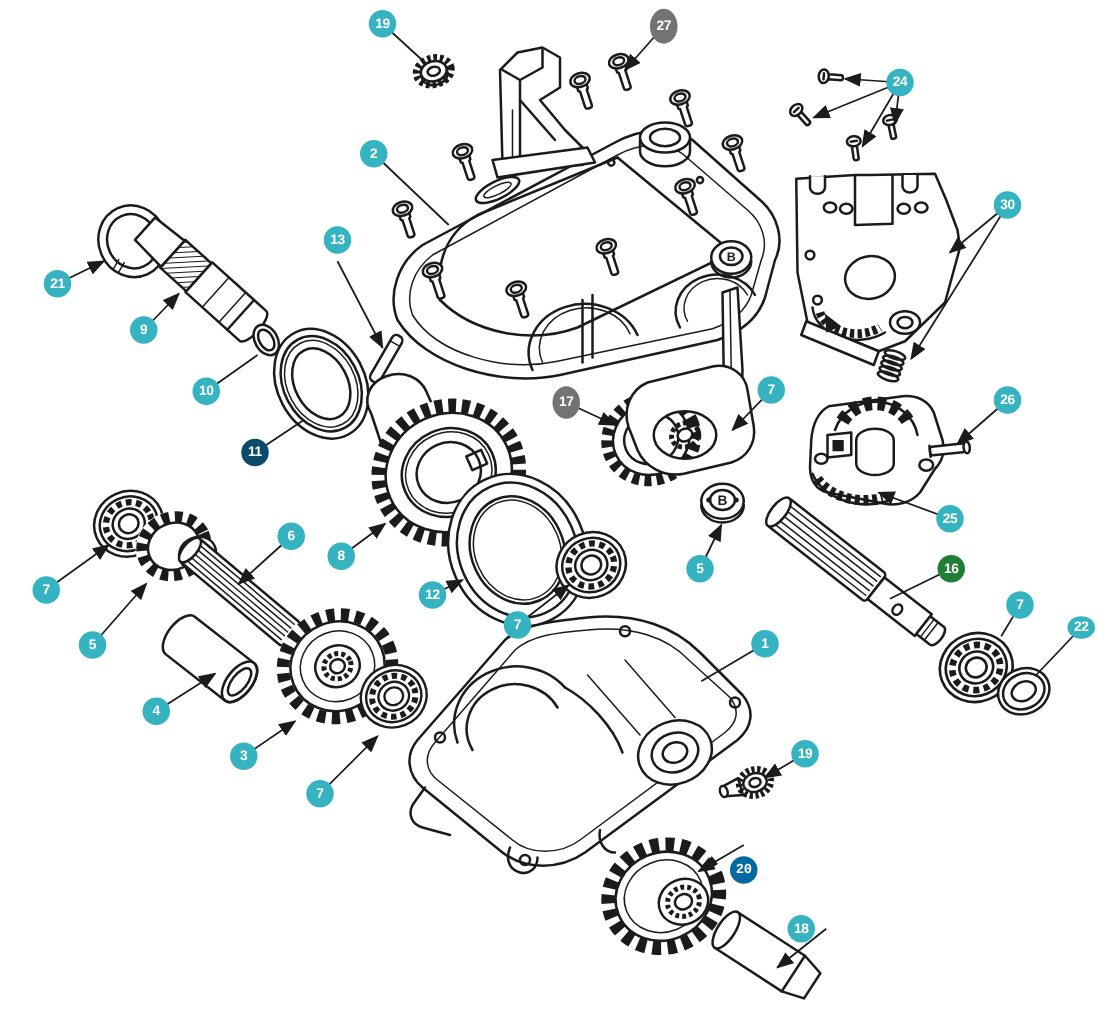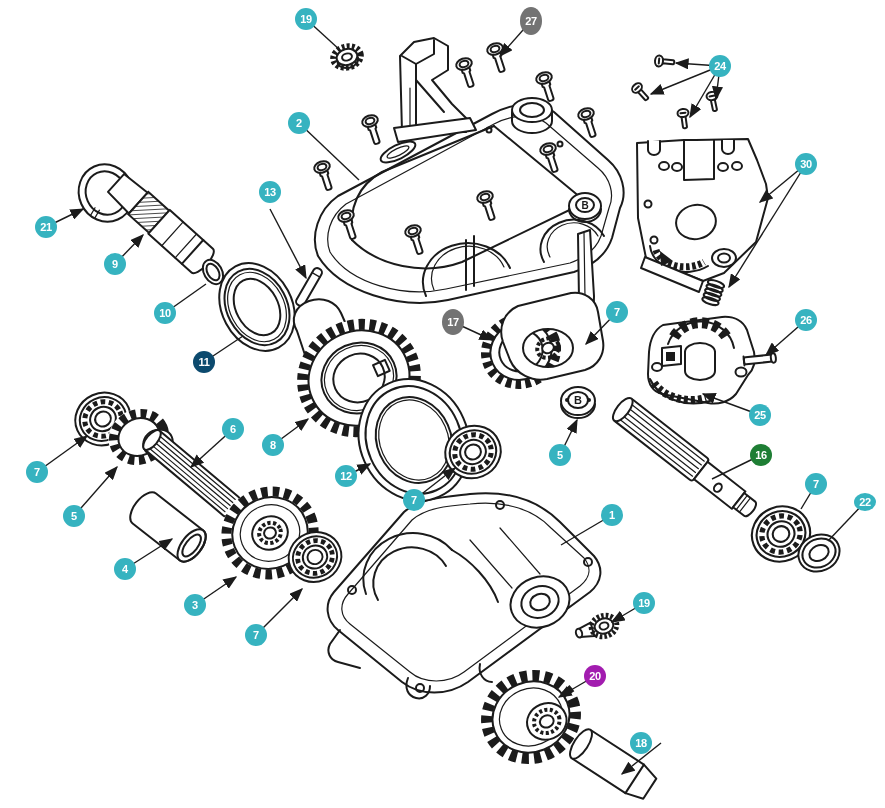--- a/index.html
+++ b/index.html
@@ -426,16 +426,16 @@
       <div class="badge" style="left: 37px; top: 472px; width: 22px; height: 22px; color: rgb(255, 255, 255); background: rgb(54, 179, 192);">7</div>
       <div class="badge" style="left: 414px; top: 500px; width: 22px; height: 22px; color: rgb(255, 255, 255); background: rgb(54, 179, 192);">7</div>
       <div class="badge" style="left: 816px; top: 484px; width: 22px; height: 22px; color: rgb(255, 255, 255); background: rgb(54, 179, 192);">7</div>
       <div class="badge" style="left: 865px; top: 502px; width: 22px; height: 18px; color: rgb(255, 255, 255); background: rgb(54, 179, 192);">22</div>
       <div class="badge" style="left: 74px; top: 516px; width: 22px; height: 22px; color: rgb(255, 255, 255); background: rgb(54, 179, 192);">5</div>
       <div class="badge" style="left: 612px; top: 515px; width: 22px; height: 22px; color: rgb(255, 255, 255); background: rgb(54, 179, 192);">1</div>
       <div class="badge" style="left: 125px; top: 569px; width: 22px; height: 22px; color: rgb(255, 255, 255); background: rgb(54, 179, 192);">4</div>
       <div class="badge" style="left: 195px; top: 605px; width: 22px; height: 22px; color: rgb(255, 255, 255); background: rgb(54, 179, 192);">3</div>
       <div class="badge" style="left: 644px; top: 603px; width: 22px; height: 22px; color: rgb(255, 255, 255); background: rgb(54, 179, 192);">19</div>
       <div class="badge" style="left: 256px; top: 635px; width: 22px; height: 22px; color: rgb(255, 255, 255); background: rgb(54, 179, 192);">7</div>
-      <div class="badge" style="left: 595px; top: 676px; width: 22px; height: 22px; color: rgb(255, 255, 255); background: #a21caf;">20</div>
+      <div class="badge" style="left: 595px; top: 696px; width: 22px; height: 22px; color: rgb(255, 255, 255); background: #0369a1; font-family: Liberation Mono, monospace;">20</div>
       <div class="badge" style="left: 641px; top: 743px; width: 22px; height: 22px; color: rgb(255, 255, 255); background: rgb(54, 179, 192);">18</div>
     </div>
 </div>
 
 </body></html>

